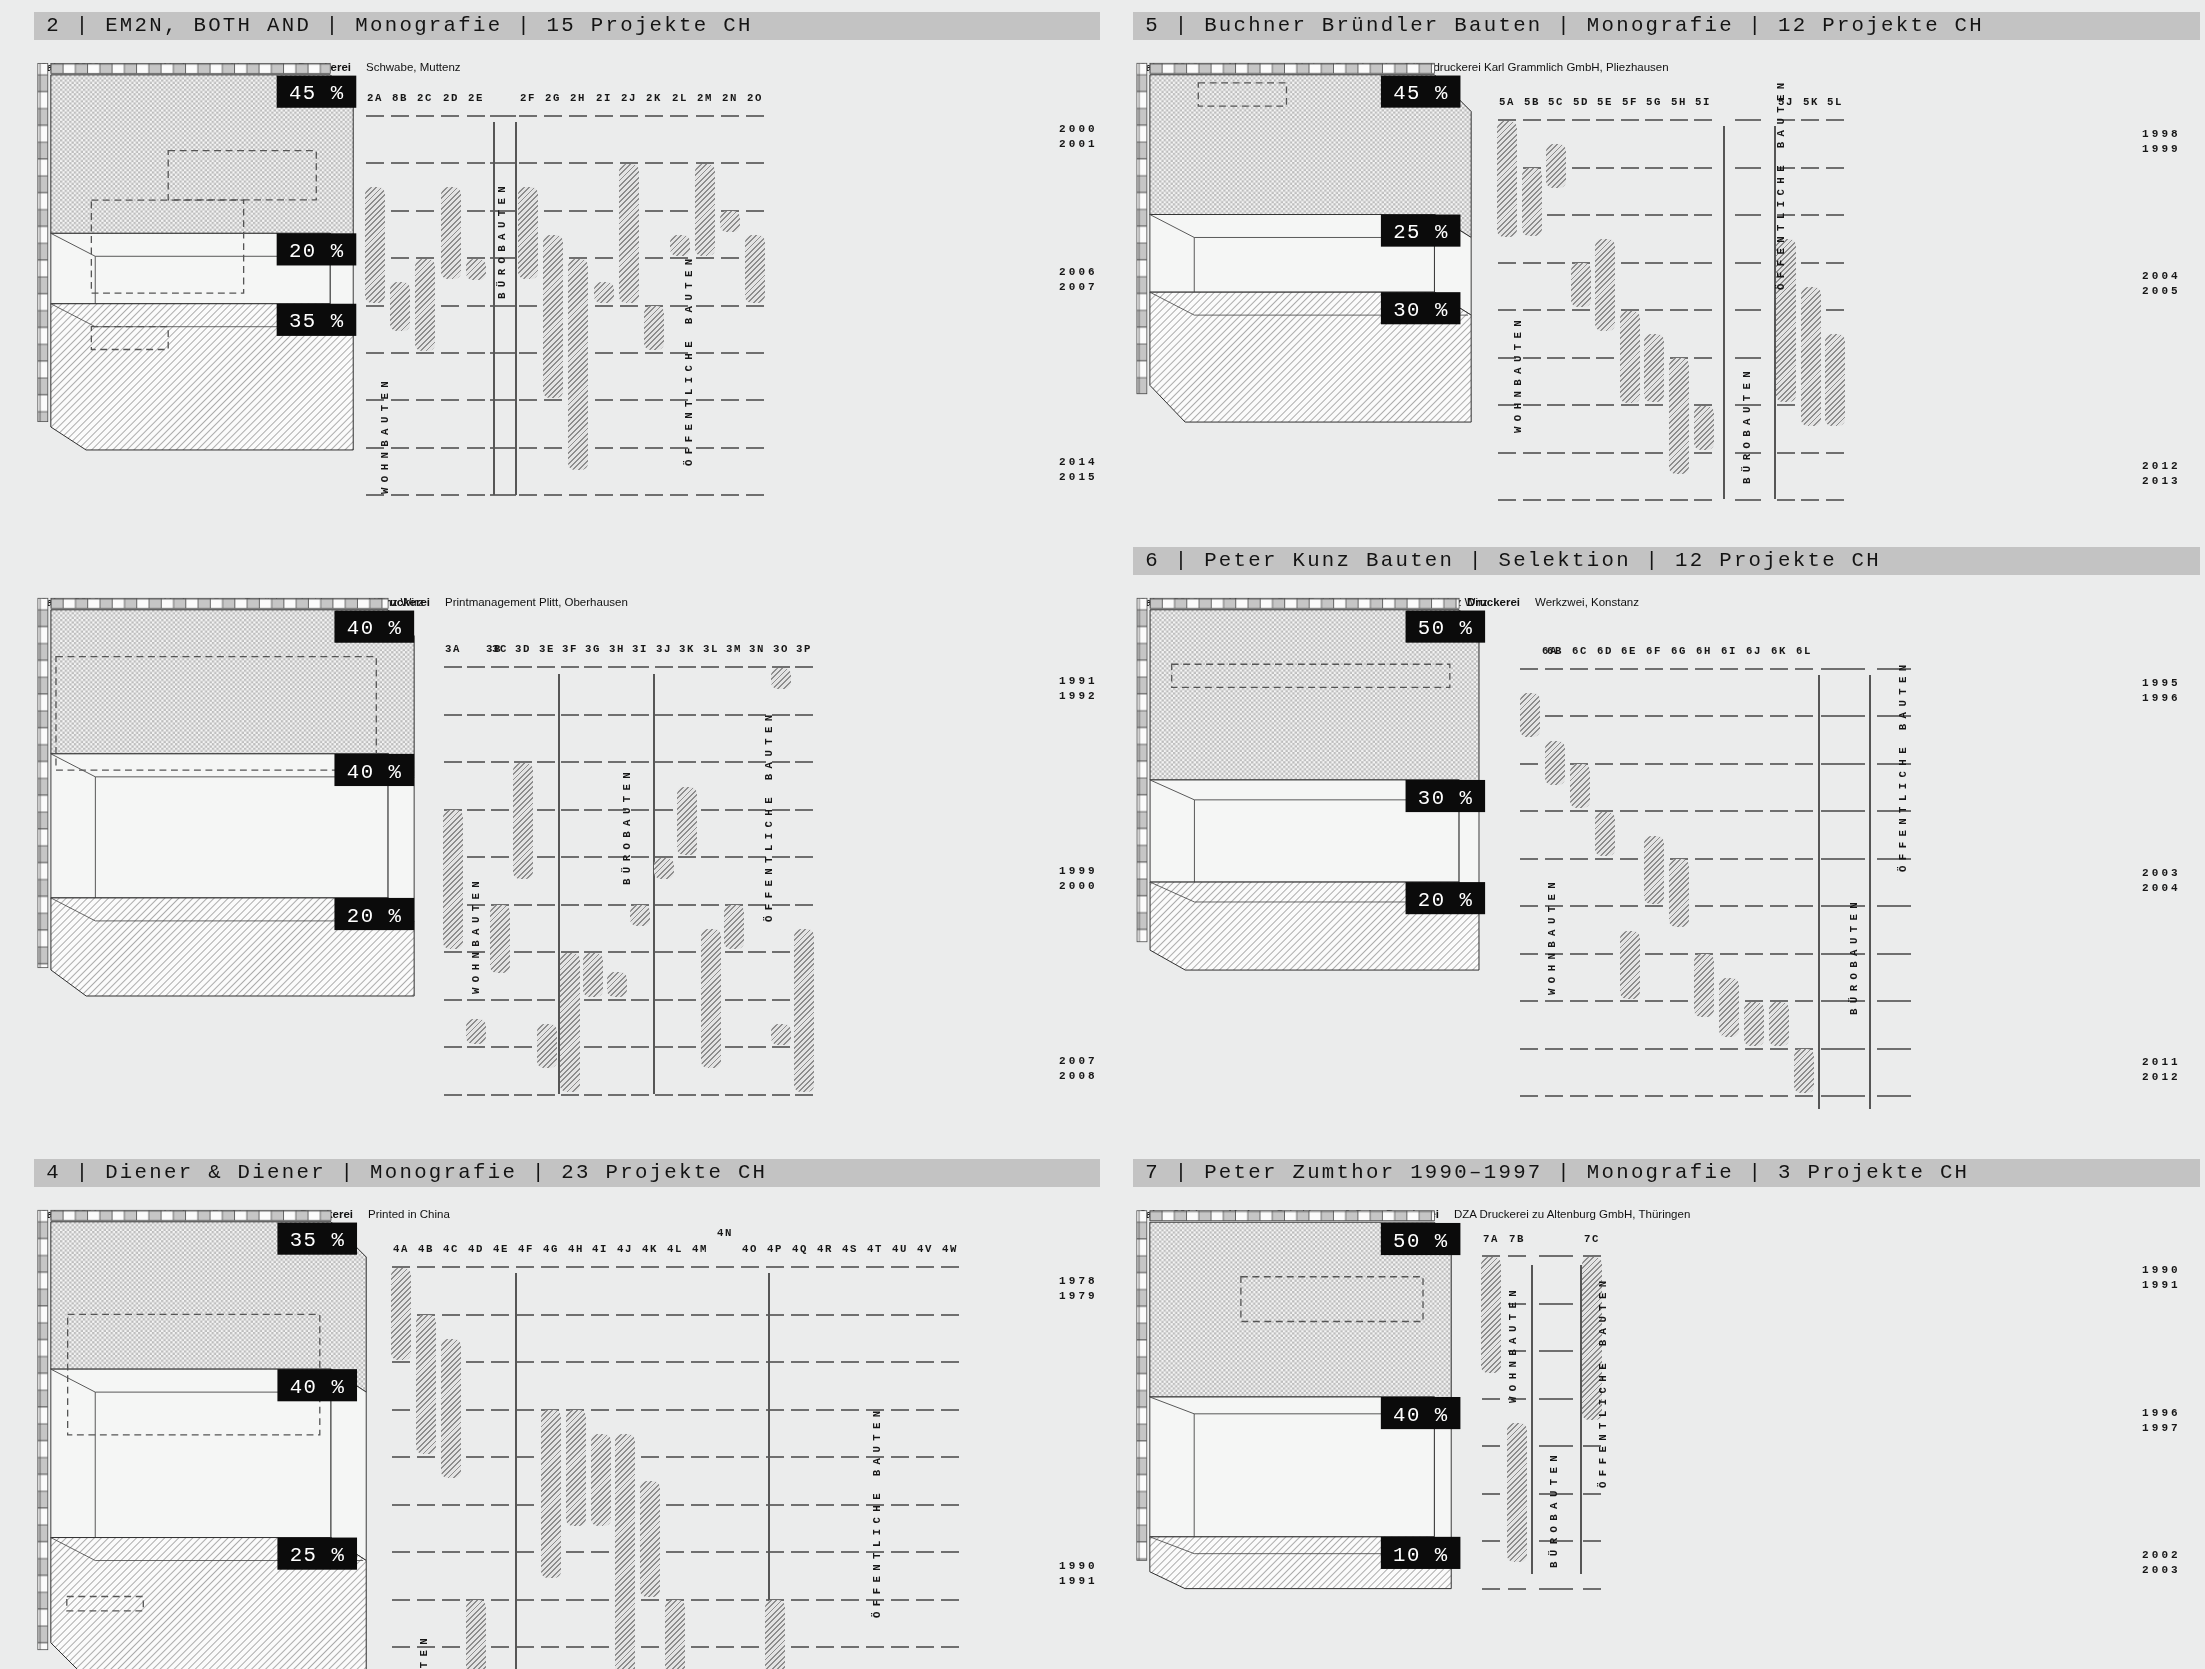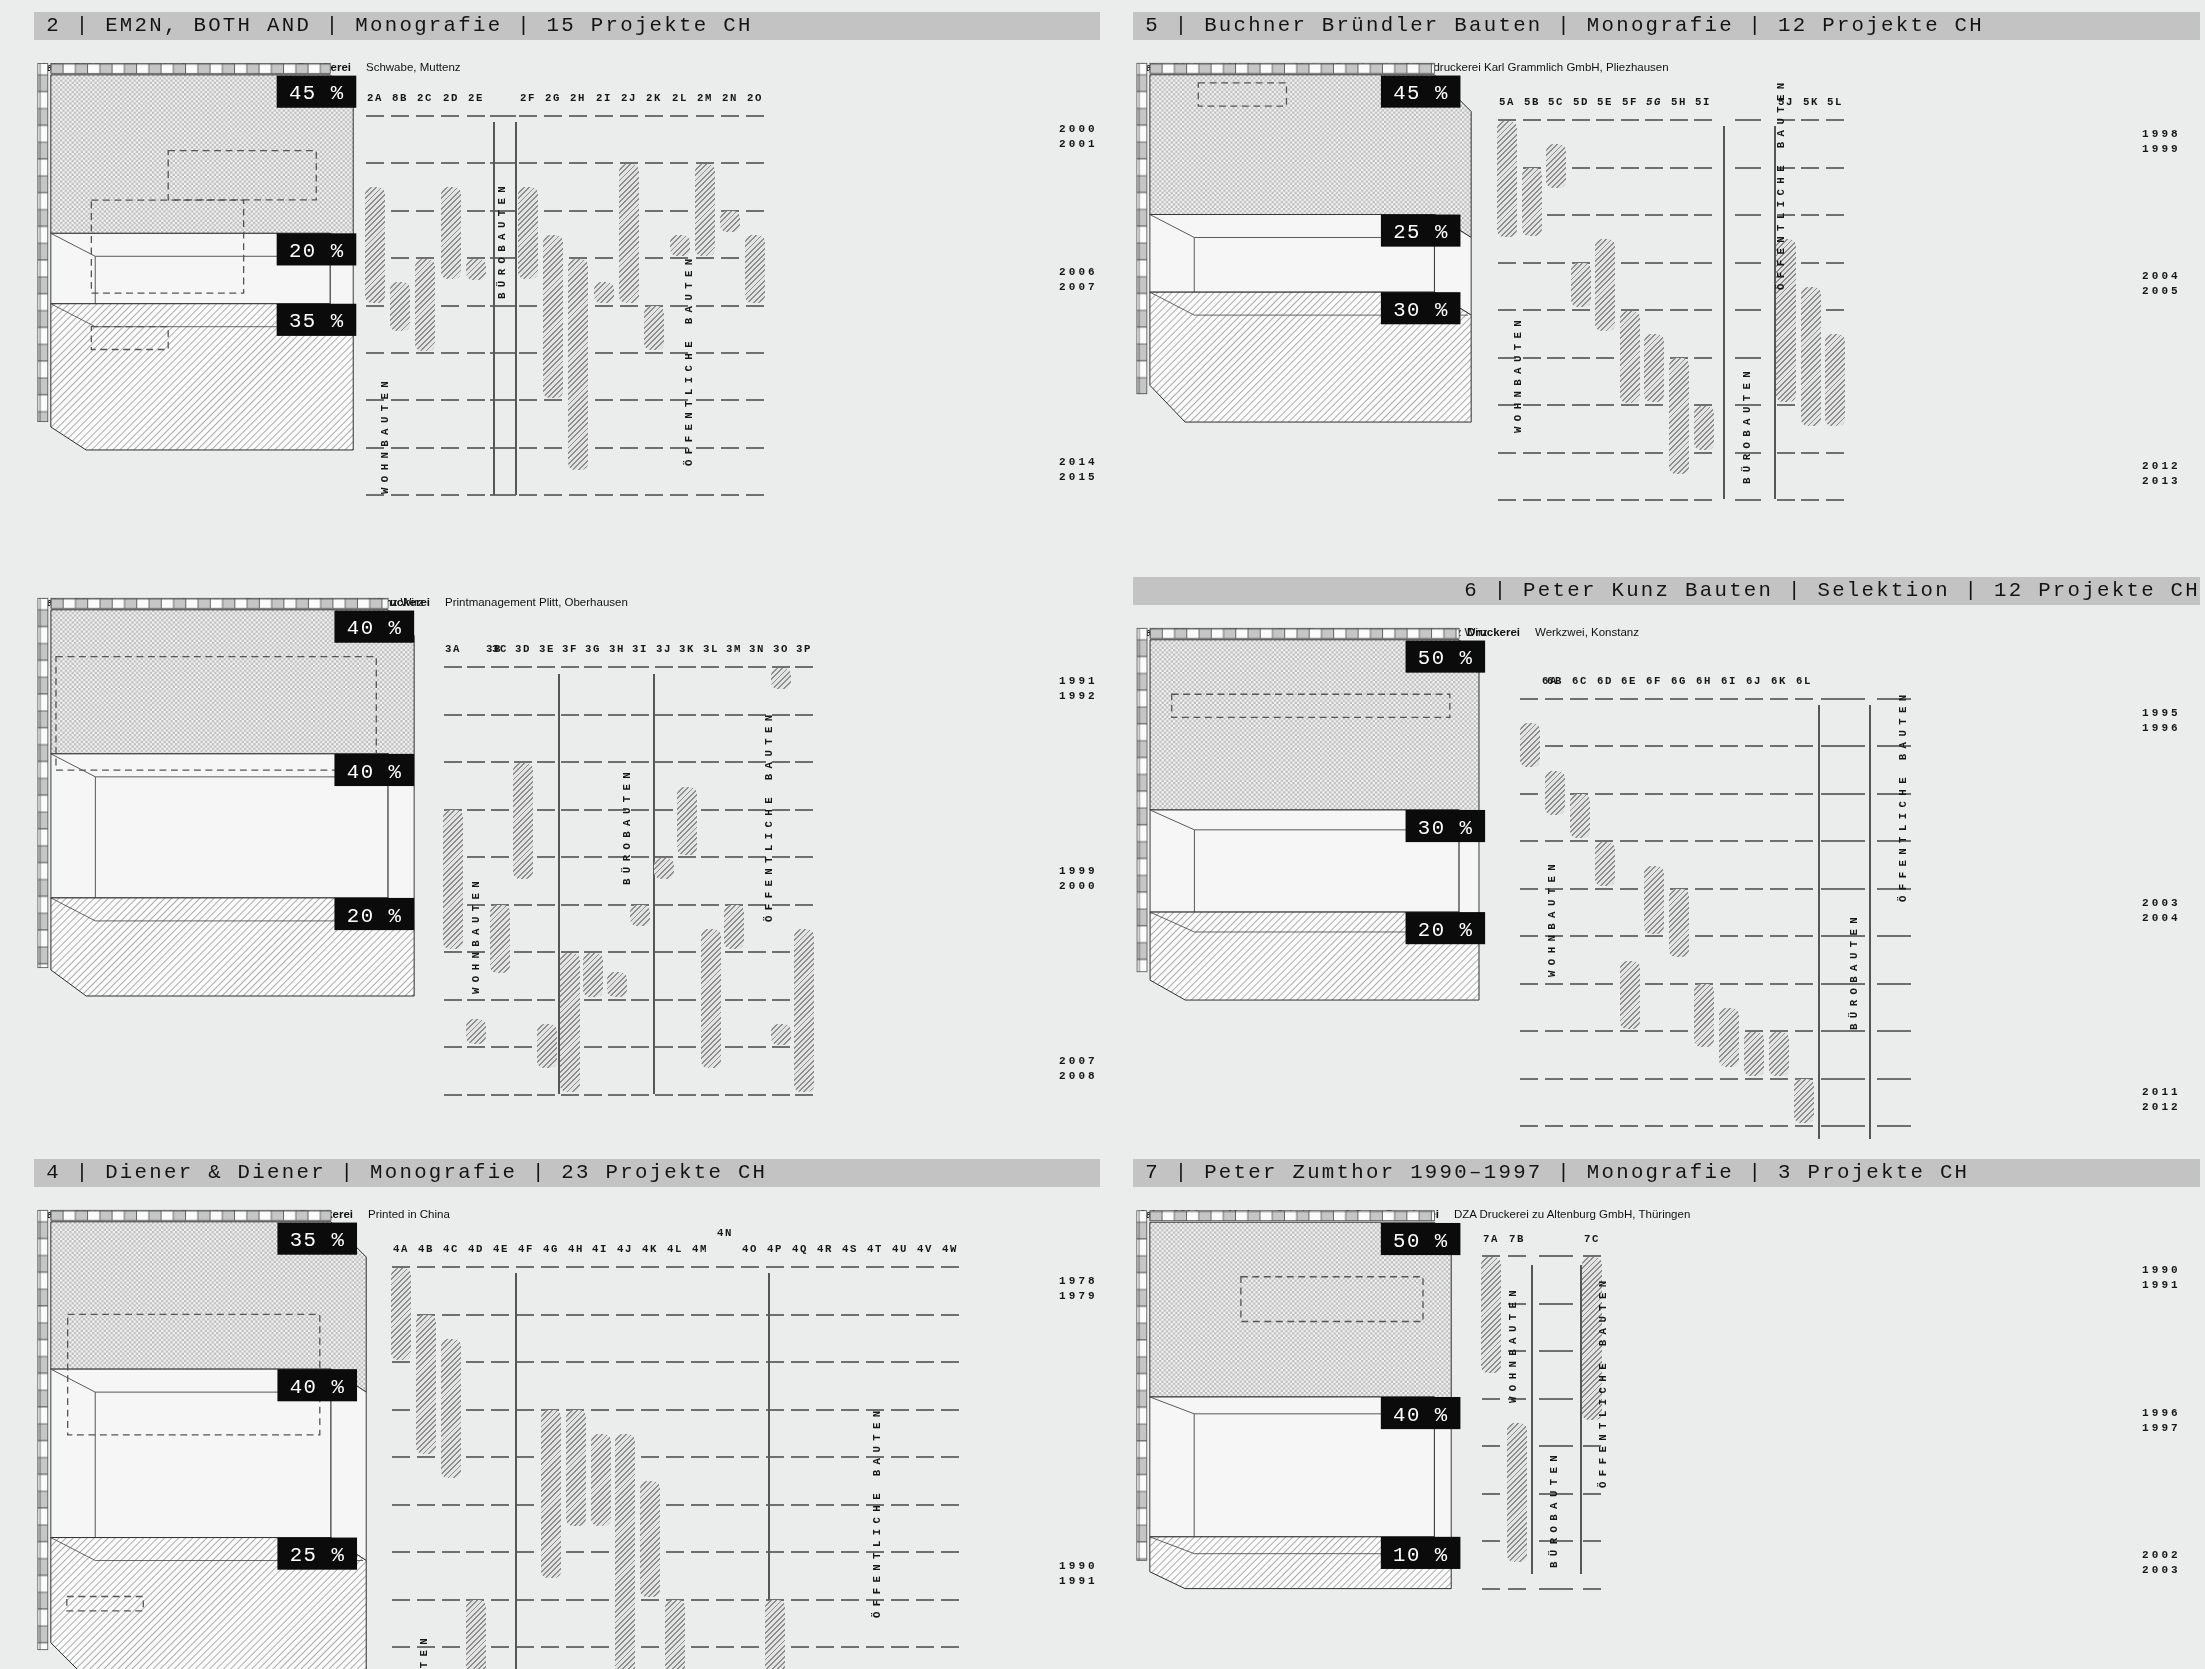--- a/index.html
+++ b/index.html
@@ -428,21 +428,21 @@
         <div class="tick" style="left: 693px; top: 487px; width: 18.4px;"></div>
         <div class="tick" style="left: 602px; top: 487px; width: 26px;"></div>
         <div class="gline" style="left: 590px; top: 114px; height: 373px;"></div>
         <div class="gline" style="left: 641px; top: 114px; height: 373px;"></div>
         <div class="colhead" style="left: 374px; top: 84px;">5A</div>
         <div class="colhead" style="left: 399px; top: 84px;">5B</div>
         <div class="colhead" style="left: 423px; top: 84px;">5C</div>
         <div class="colhead" style="left: 448px; top: 84px;">5D</div>
         <div class="colhead" style="left: 472px; top: 84px;">5E</div>
         <div class="colhead" style="left: 497px; top: 84px;">5F</div>
-        <div class="colhead" style="left: 521px; top: 84px; font-style: italic;">5G</div>
+        <div class="colhead" style="left: 521px; top: 84px;">5G</div>
         <div class="colhead" style="left: 546px; top: 84px;">5H</div>
         <div class="colhead" style="left: 570px; top: 84px;">5I</div>
         <div class="colhead" style="left: 653px; top: 84px;">5J</div>
         <div class="colhead" style="left: 678px; top: 84px;">5K</div>
         <div class="colhead" style="left: 702px; top: 84px;">5L</div>
         <div class="bar" style="left: 364px; top: 109px; height: 116px;"></div>
         <div class="bar" style="left: 389px; top: 156px; height: 68px;"></div>
         <div class="bar" style="left: 413px; top: 132px; height: 44px;"></div>
         <div class="bar" style="left: 438px; top: 251px; height: 44px;"></div>
         <div class="bar" style="left: 462px; top: 227px; height: 92px;"></div>
@@ -702,21 +702,21 @@
         <div class="years" style="left: 1025px; top: 317px;">
           <div>1999</div>
           <div>2000</div>
         </div>
         <div class="years" style="left: 1025px; top: 507px;">
           <div>2007</div>
           <div>2008</div>
         </div>
       </div>
     </section>
-  <section class="panel" style="left: 1133px; top: 577px; width: 1067px; height: 536px; text-align: right;">
+  <section class="panel" style="left: 1133px; top: 547px; width: 1067px; height: 536px;">
       <div class="titlebar" style="width: 1067px;">
         <div class="titletext">6 | Peter Kunz Bauten | Selektion | 12 Projekte CH</div>
       </div>
       <div class="meta">
         <span class="mlab" style="left: 6.1px;">Jahr</span>
         <span class="mval" style="left: 40px;">2012</span>
         <span class="mlab" style="left: 96px;">Verlag</span>
         <span class="mval" style="left: 143px;">Quart Publishers Ltd Lucerne, Heinz Wirz</span>
         <span class="mlab" style="left: 334px;">Druckerei</span>
         <span class="mval" style="left: 402px;">Werkzwei, Konstanz</span>

